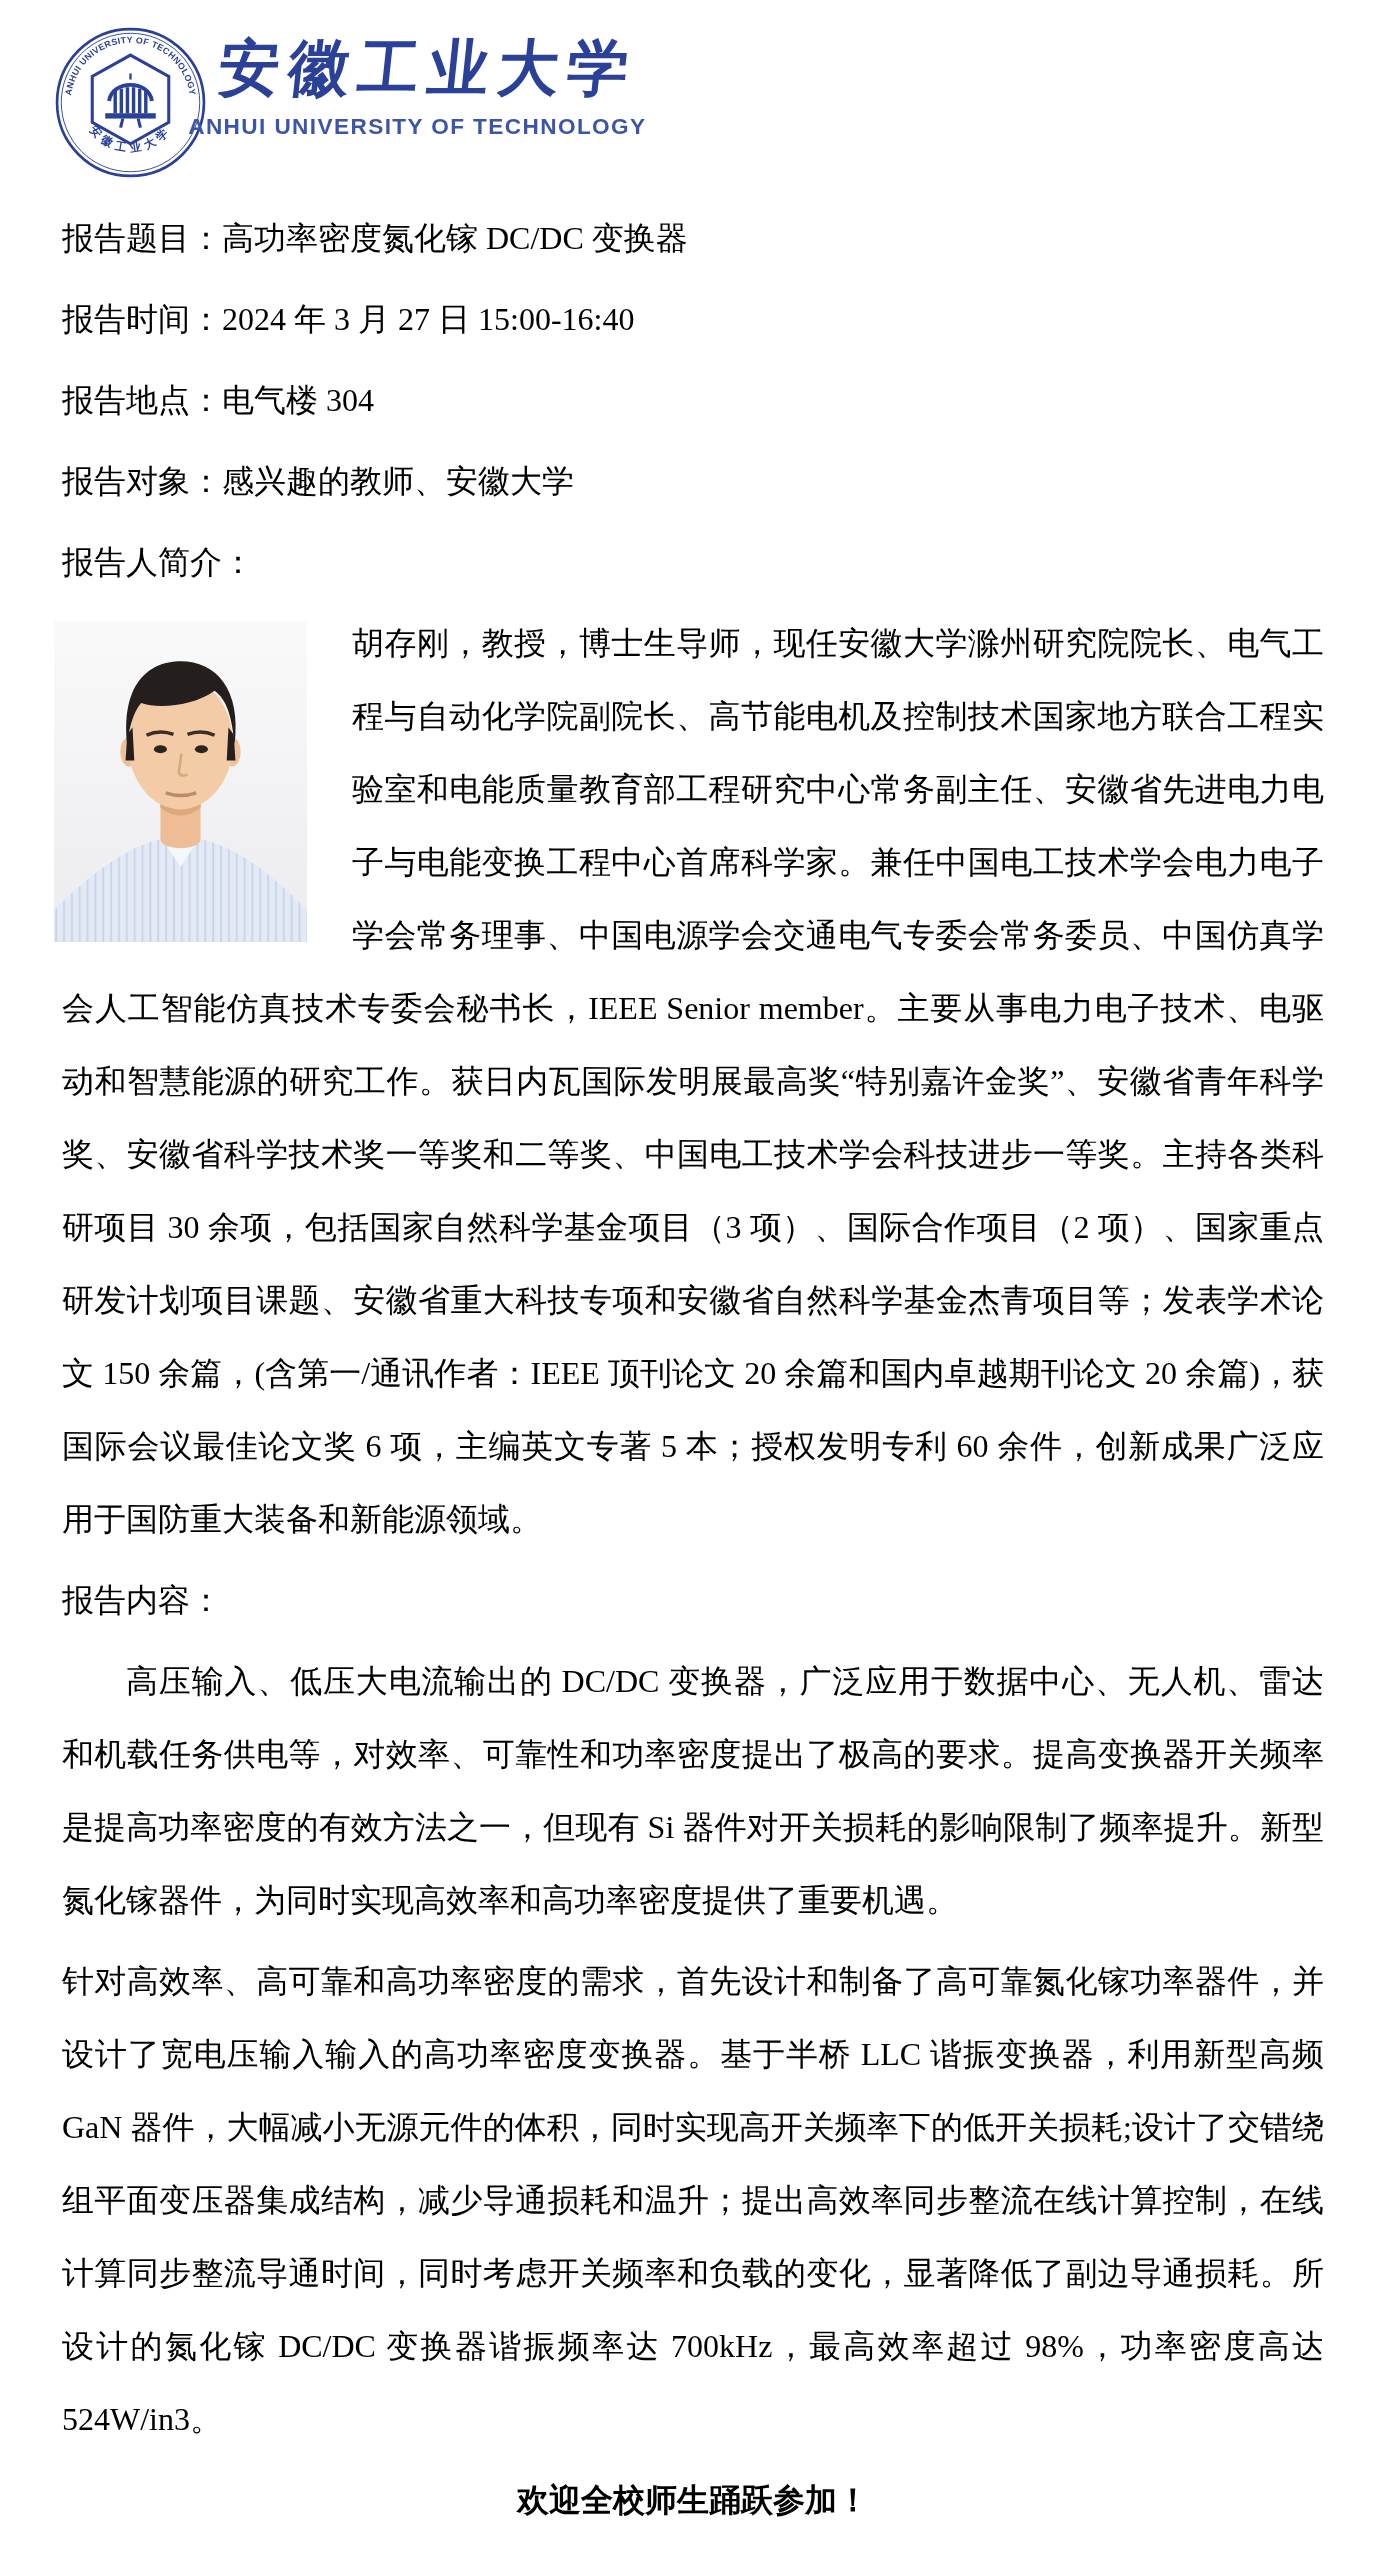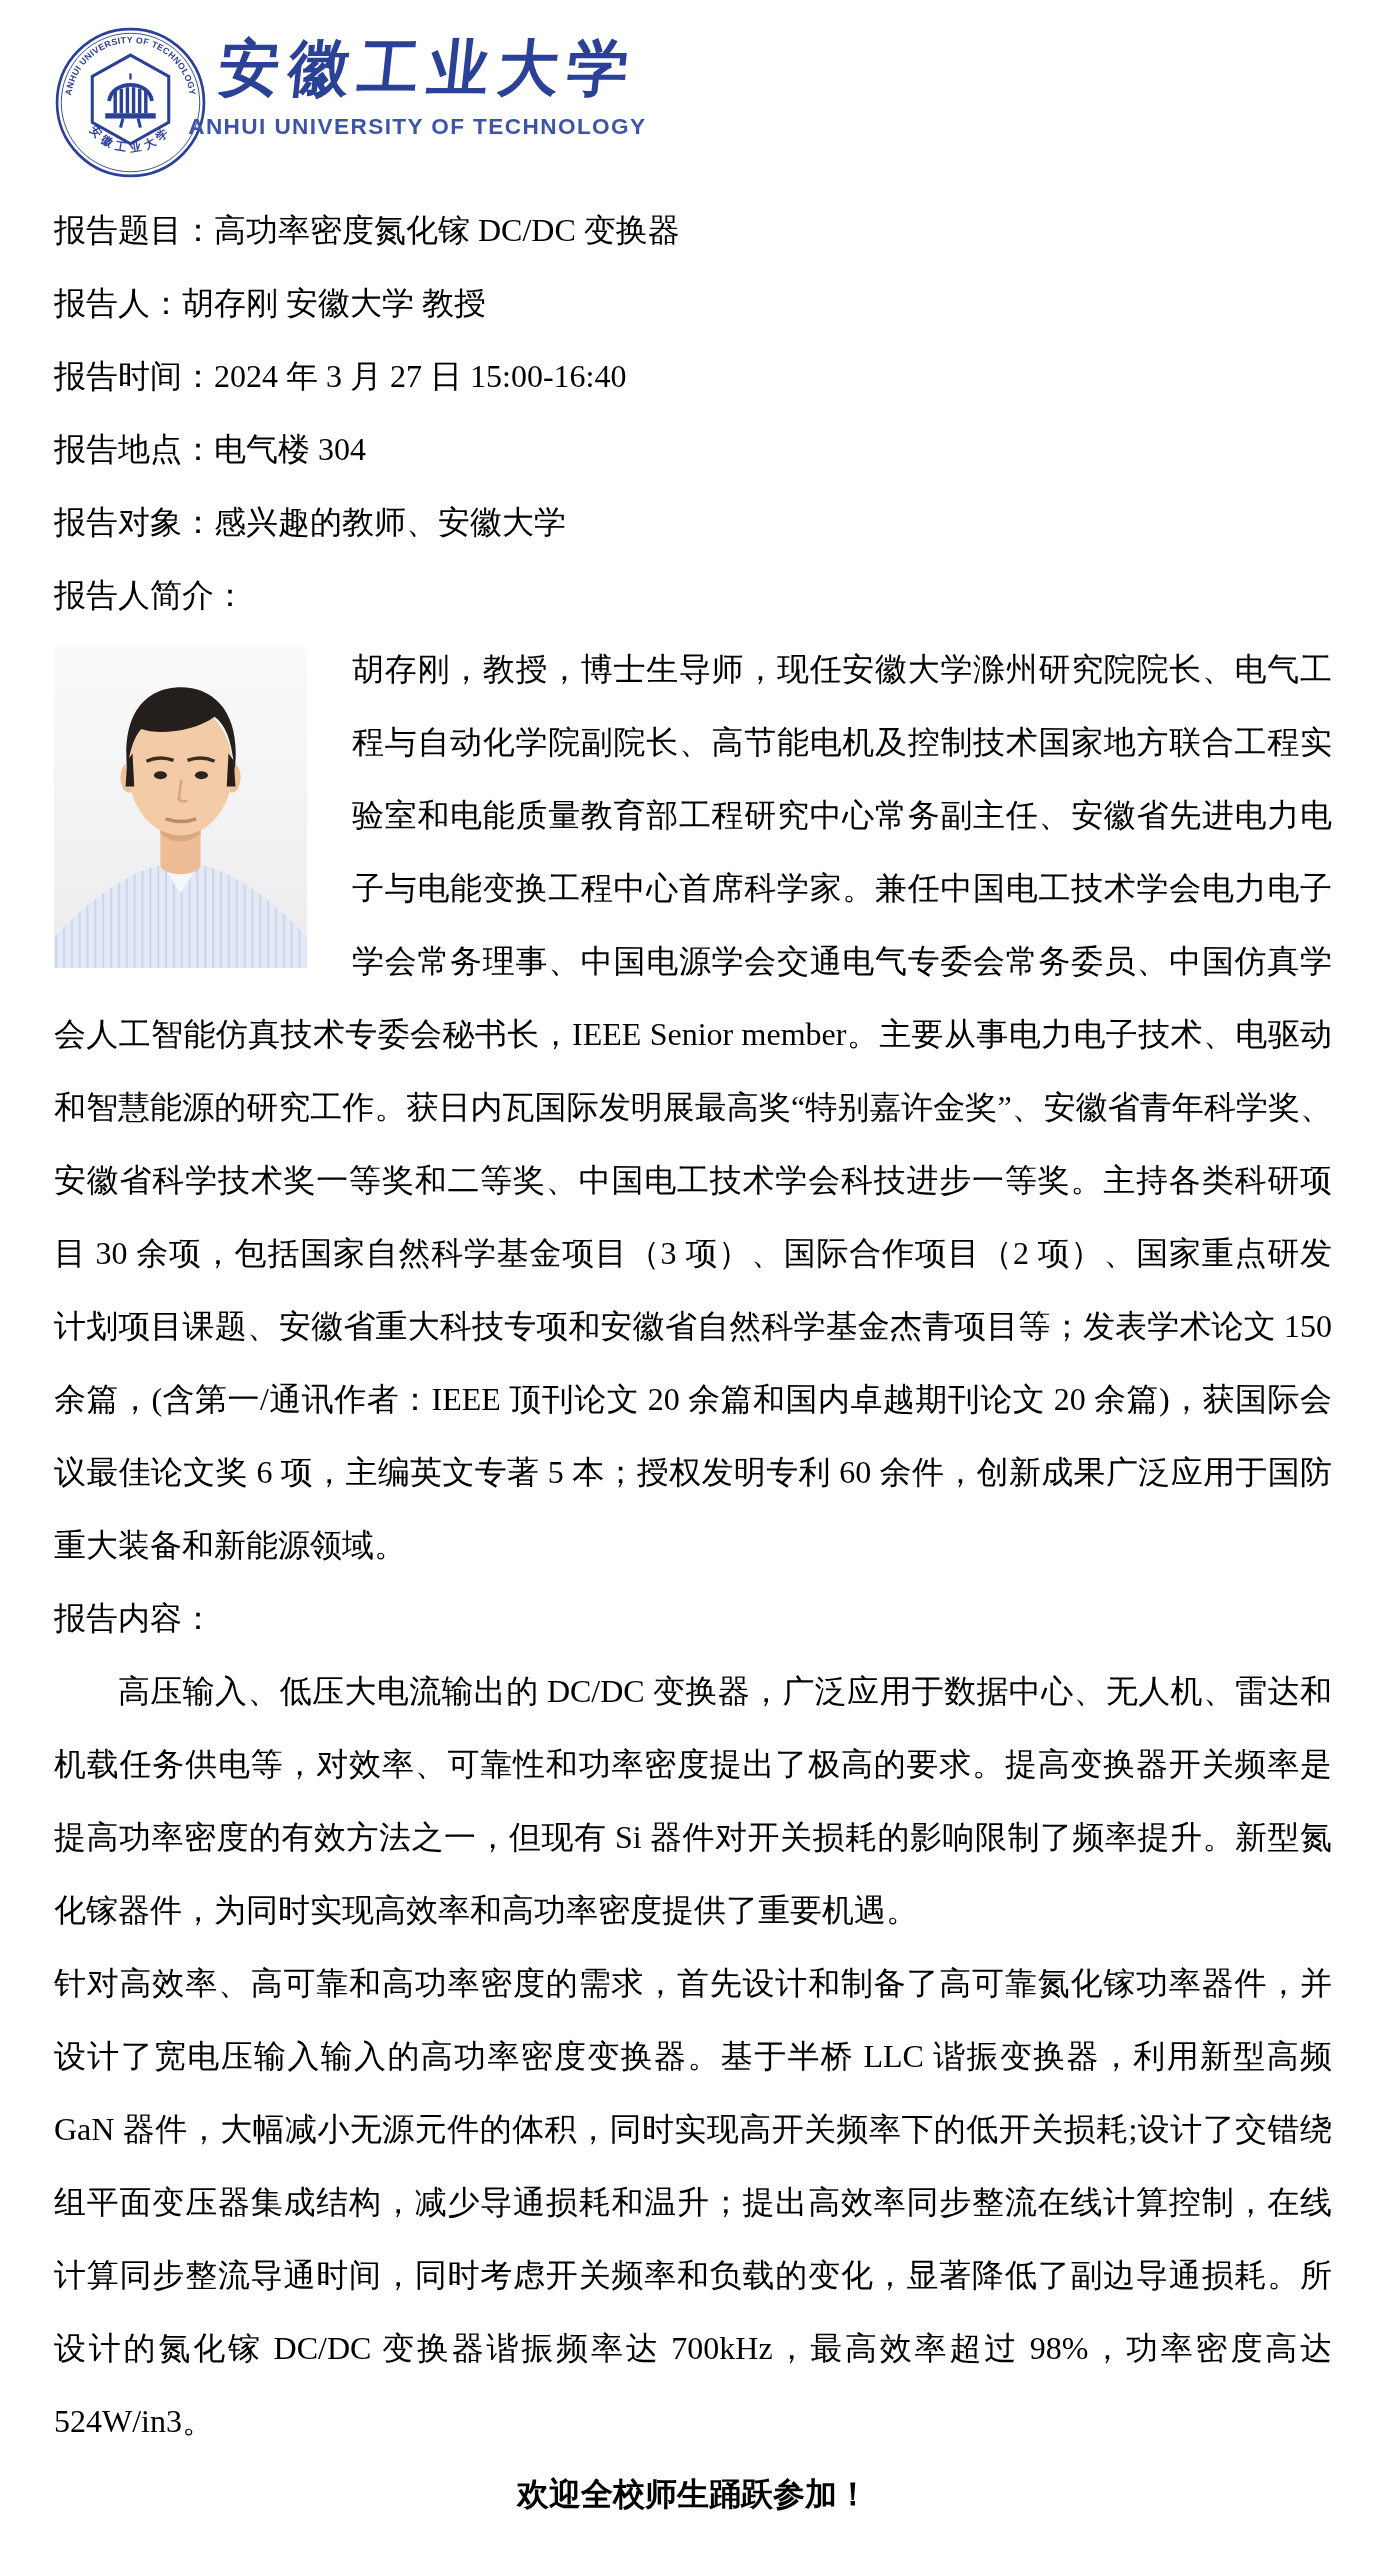--- a/index.html
+++ b/index.html
@@ -28,21 +28,21 @@
     font-family: "Liberation Serif", "DejaVu Serif", serif;
   }
   .brand-en {
     margin-top: 12.2px; margin-left: -31px;
     font-size: 22.6px; color: #3c55a8; font-weight: bold;
     letter-spacing: 1.4px;
     font-family: "Liberation Sans", "DejaVu Sans", sans-serif;
   }
   
   .doc { font-size: 32px; line-height: 73px; text-align: justify; }
-  .doc p { margin: 0; }
+  .doc p { margin: 8px; }
   .info-line { white-space: nowrap; }
   .section-label { white-space: nowrap; }
   .indent2 { text-indent: 2em; }
   
   .bio-wrap { margin-top: 1.7px; }
   .photo {
     float: left;
     width: 253px; height: 321px;
     margin: 14px 45px 8.7px 0;
     display: block;
@@ -92,21 +92,20 @@
     </svg>
     <div class="brand">
       <div class="brand-cn">安徽工业大学</div>
       <div class="brand-en">ANHUI UNIVERSITY OF TECHNOLOGY</div>
     </div>
   </div>
 
   <div class="doc">
 
     <p class="info-line"><span>报告题目：</span><span>高功率密度氮化镓 DC/DC 变换器</span></p>
-    <p class="info-line"><span>报告人：</span><span>胡存刚  安徽大学  教授</span></p>
     <p class="info-line"><span>报告时间：</span><span>2024 年 3 月 27 日  15:00-16:40</span></p>
     <p class="info-line"><span>报告地点：</span><span>电气楼 304</span></p>
     <p class="info-line"><span>报告对象：</span><span>感兴趣的教师、安徽大学</span></p>
 
     <p class="section-label">报告人简介：</p>
 
     <div class="bio-wrap">
       <svg class="photo" viewBox="0 0 290 368">
         <defs>
           <linearGradient id="bgg" x1="0" y1="0" x2="0" y2="1">

